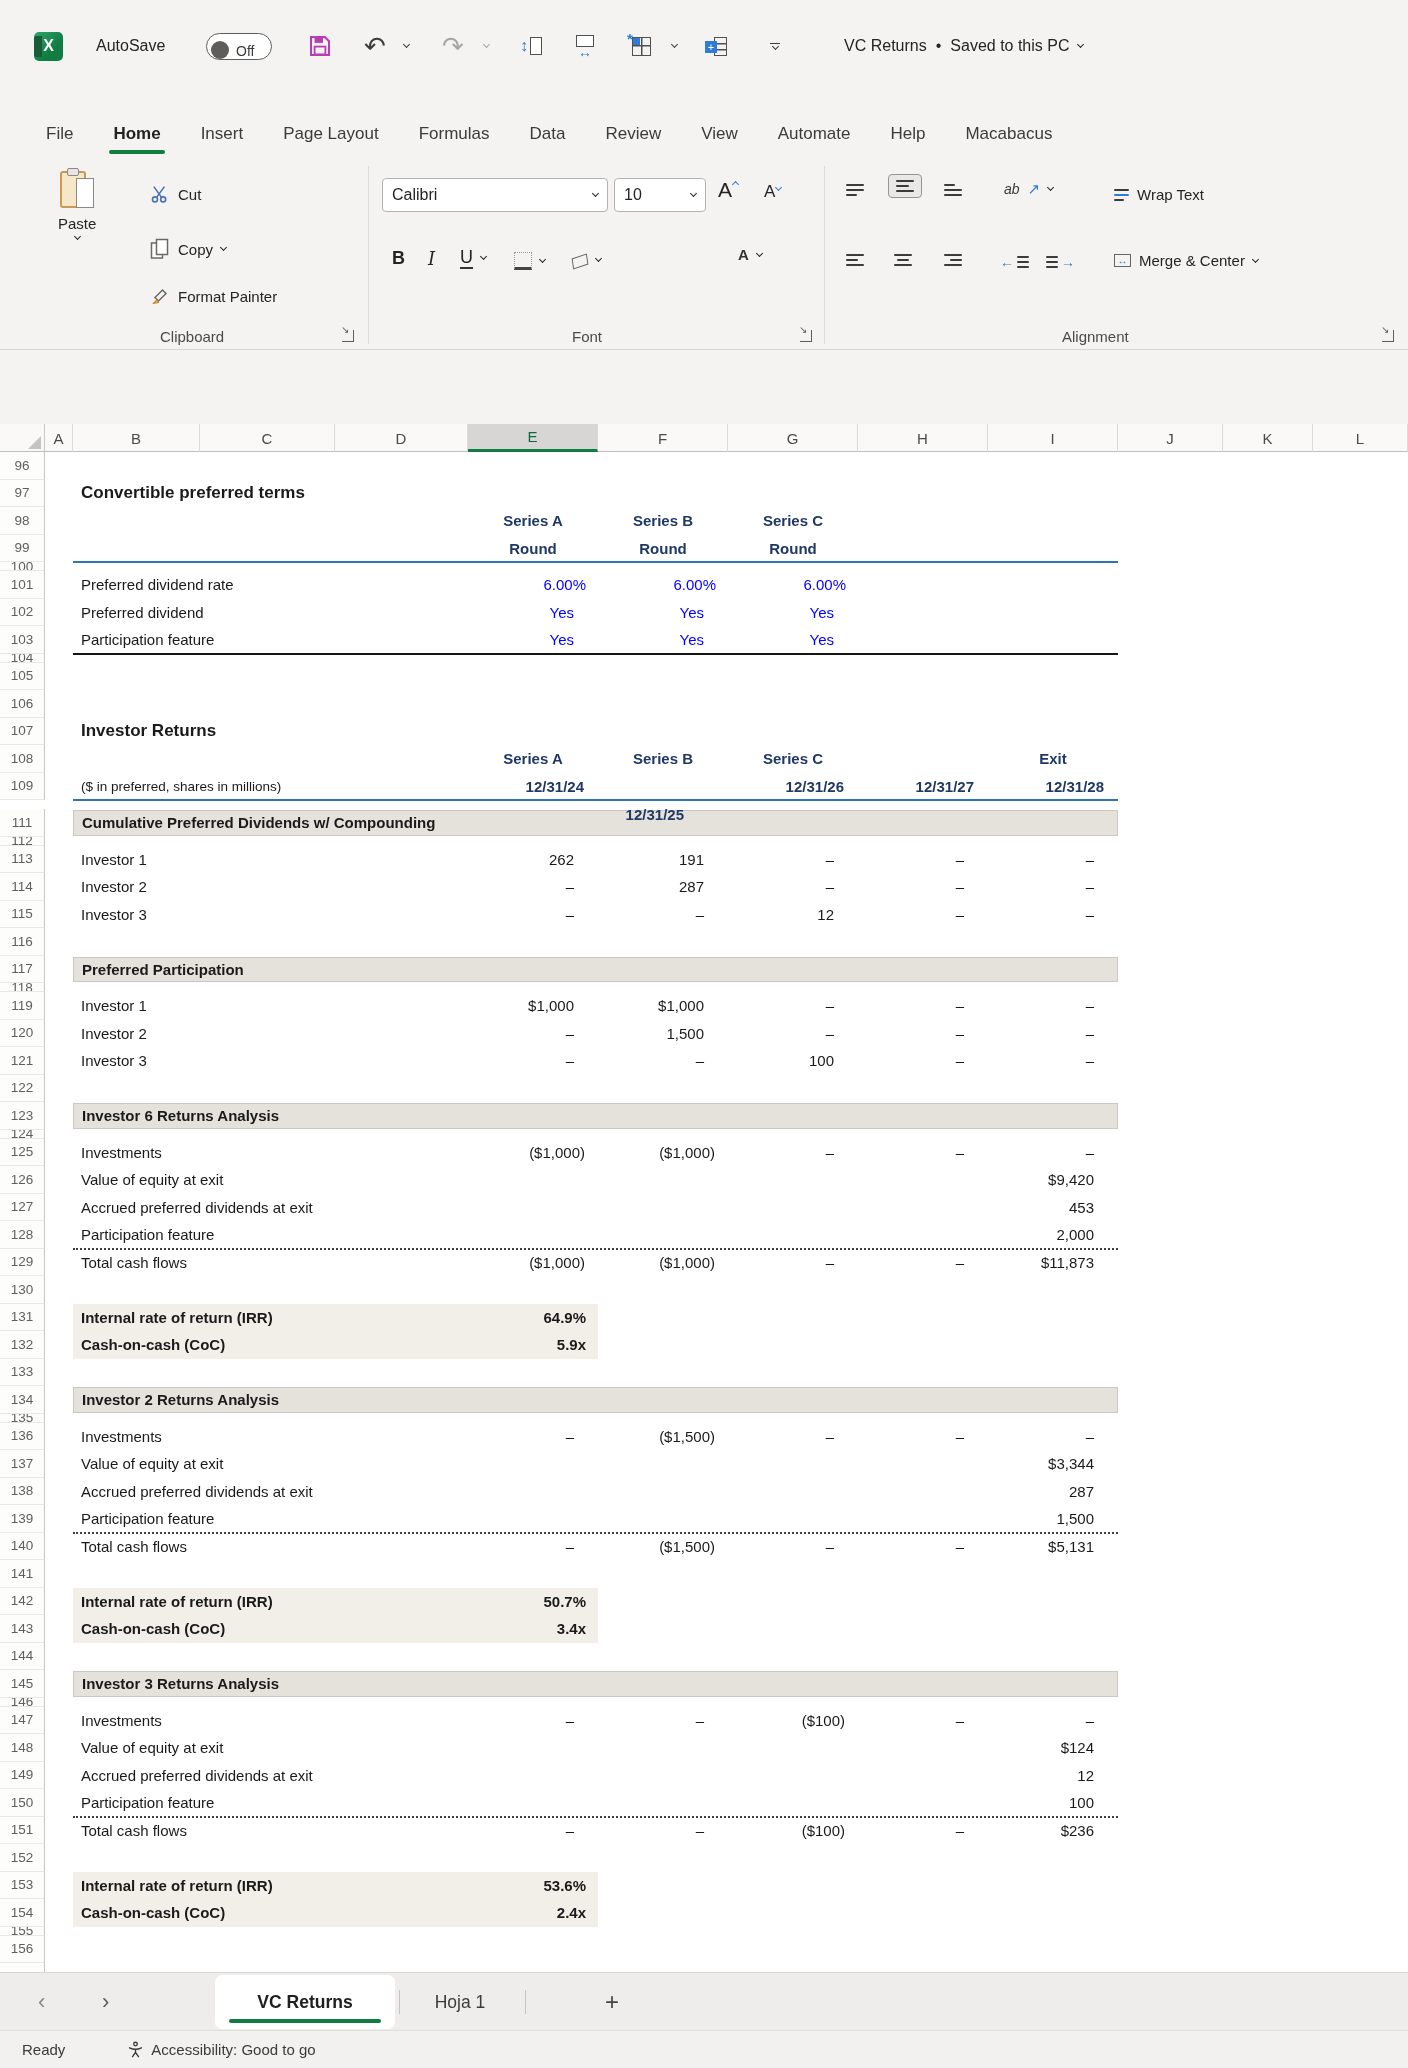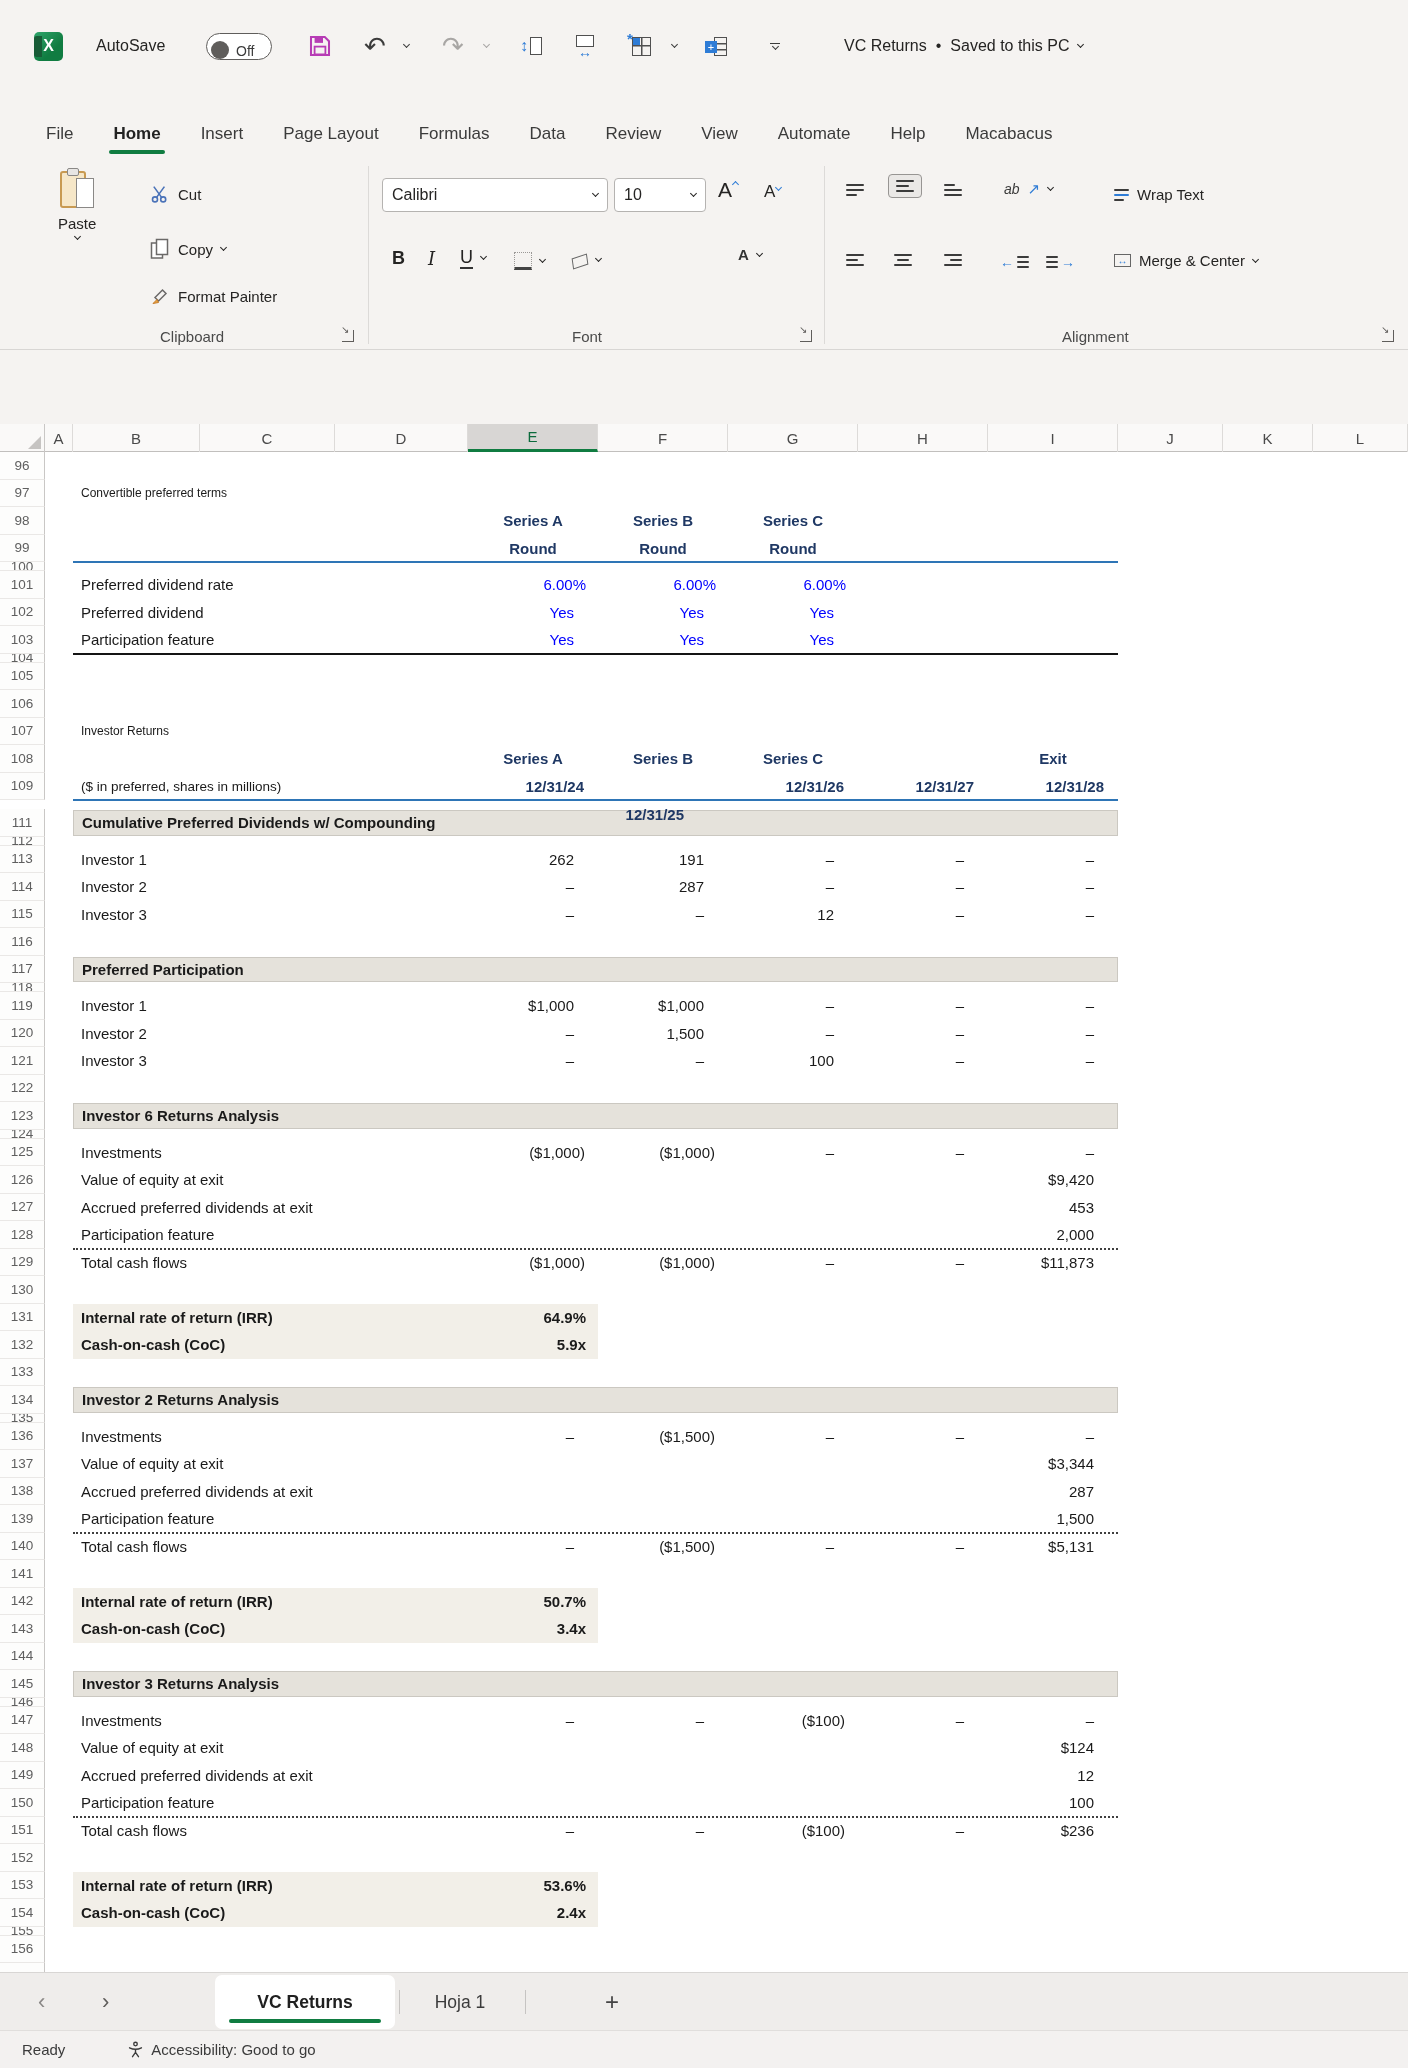--- a/index.html
+++ b/index.html
@@ -102,21 +102,21 @@
                    border-left:13px solid transparent; border-bottom:13px solid #C6C4C2; }
 
   
   #grid-body { position:absolute; top:452px; left:0; width:1160px; height:1520px; overflow:hidden; background:#fff; }
   .grow { position:absolute; left:0; width:1408px; }
   .gut { position:absolute; left:0; top:0; width:45px; height:100%; border-right:1px solid #C9C7C5;
          border-bottom:1px solid #EAE8E6; color:#5f5f5f; font-size:13.5px; display:flex; align-items:center;
          justify-content:center; background:#FDFDFC; overflow:hidden; }
   .cell { position:absolute; top:0; height:100%; display:flex; align-items:center; font-size:15px;
           color:#1a1a1a; white-space:nowrap; z-index:2; }
-  .c-title { font-weight:normal; font-size:12px; padding-left:8px; }
+  .c-title { font-weight:bold; font-size:17px; padding-left:8px; }
   .c-lbl  { padding-left:8px; }
   .c-blbl { padding-left:8px; font-weight:bold; }
   .c-note { padding-left:8px; font-size:13.5px; }
   .c-h  { justify-content:center; font-weight:bold; color:#1F3864; }
   .c-hd { justify-content:flex-end; padding-right:14px; font-weight:bold; color:#1F3864; }
   .c-blue { justify-content:flex-end; padding-right:24px; color:#0000FF; }
   .c-pct  { justify-content:flex-end; padding-right:12px; color:#0000FF; }
   .c-num  { justify-content:flex-end; padding-right:24px; }
   .c-pnum { justify-content:flex-end; padding-right:13px; }
   .c-bnum { justify-content:flex-end; padding-right:12px; font-weight:bold; }

